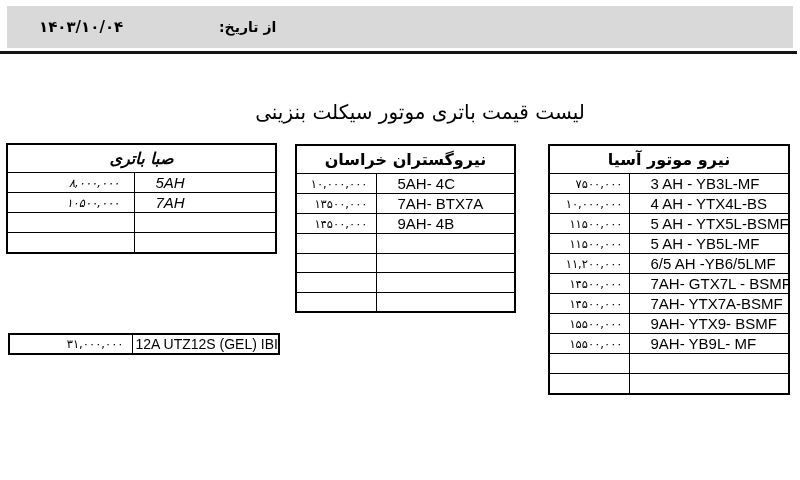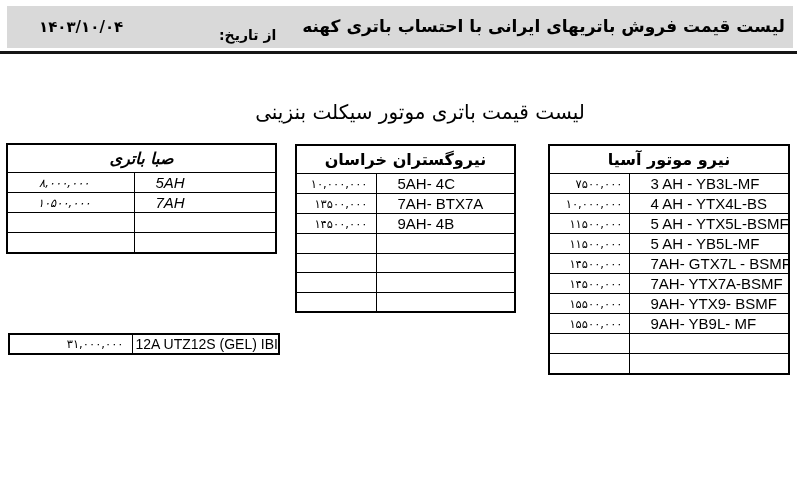--- a/index.html
+++ b/index.html
@@ -10,21 +10,21 @@
   .header-bar{
     position:absolute;left:7px;top:6px;width:786px;height:42px;
     background:#d9d9d9;
   }
   .header-title{
     position:absolute;right:8px;top:10px;
     direction:rtl;font-weight:bold;font-size:17px;white-space:nowrap;
   }
   .date-label{
     position:absolute;left:212px;top:13px;
-    direction:rtl;font-weight:bold;font-size:14px;white-space:nowrap;margin-top:8px;
+    direction:rtl;font-weight:bold;font-size:14px;white-space:nowrap;
   }
   .date-value{
     position:absolute;left:32px;top:12px;
     direction:rtl;font-weight:bold;font-size:15px;letter-spacing:1px;white-space:nowrap;text-align:center;
   }
   .header-rule{
     position:absolute;left:0;top:51px;width:797px;height:3px;background:#151515;
   }
   .section-title{
     position:absolute;left:170px;top:100px;width:500px;
@@ -46,37 +46,36 @@
     vertical-align:middle;
   }
   
   td.price-cell{text-align:right;}
   td.model-cell{
     text-align:left;padding-left:21px;font-family:"Liberation Sans", sans-serif;
     font-size:15px;vertical-align:middle;
   }
   .t-saba{left:6px;top:143px;width:269px;font-style:italic;}
   .t-saba tbody tr{height:20px;}
-  .t-saba td.price-cell{padding-right:14px;text-align:center;}
+  .t-saba td.price-cell{padding-right:14px;}
   .t-khorasan{left:295px;top:144px;width:219px;}
   .t-khorasan tbody tr{height:19.5px;}
   .t-khorasan td.price-cell{padding-right:8px;}
   .t-asia{left:548px;top:144px;width:240px;}
   .t-asia tbody tr{height:20px;}
   .t-asia td.price-cell{padding-right:6px;}
   .t-gel{left:8px;top:333px;width:270px;}
   .t-gel tbody tr{height:19px;margin-top:41px;}
   .t-gel td.price-cell{padding-right:8px;}
   .t-gel td.model-cell{font-size:14px;padding-left:3px;}
 </style>
 </head>
 <body>
 
 <div class="header-bar">
-  <div class="header-title">لیست قیمت فروش باتریهای ایرانی با احتساب باتری کهنه</div>
   <div class="date-label">از تاریخ:</div>
   <div class="date-value">۱۴۰۳/۱۰/۰۴</div>
 </div>
 <div class="header-rule"></div>
 
 <div class="section-title">لیست قیمت باتری موتور سیکلت بنزینی</div>
 
 <table class="price-table t-saba">
   <colgroup>
       <col style="width:127px">
@@ -170,20 +169,24 @@
     </tr>
     <tr>
       <td class="price-cell">۱۱۵۰۰,۰۰۰</td>
       <td class="model-cell">5 AH - YTX5L-BSMF</td>
     </tr>
     <tr>
       <td class="price-cell">۱۱۵۰۰,۰۰۰</td>
       <td class="model-cell">5 AH - YB5L-MF</td>
     </tr>
     <tr>
+      <td class="price-cell">۱۱,۲۰۰,۰۰۰</td>
+      <td class="model-cell">6/5 AH -YB6/5LMF</td>
+    </tr>
+    <tr>
       <td class="price-cell">۱۴۵۰۰,۰۰۰</td>
       <td class="model-cell">7AH- GTX7L - BSMF</td>
     </tr>
     <tr>
       <td class="price-cell">۱۴۵۰۰,۰۰۰</td>
       <td class="model-cell">7AH- YTX7A-BSMF</td>
     </tr>
     <tr>
       <td class="price-cell">۱۵۵۰۰,۰۰۰</td>
       <td class="model-cell">9AH- YTX9- BSMF</td>

